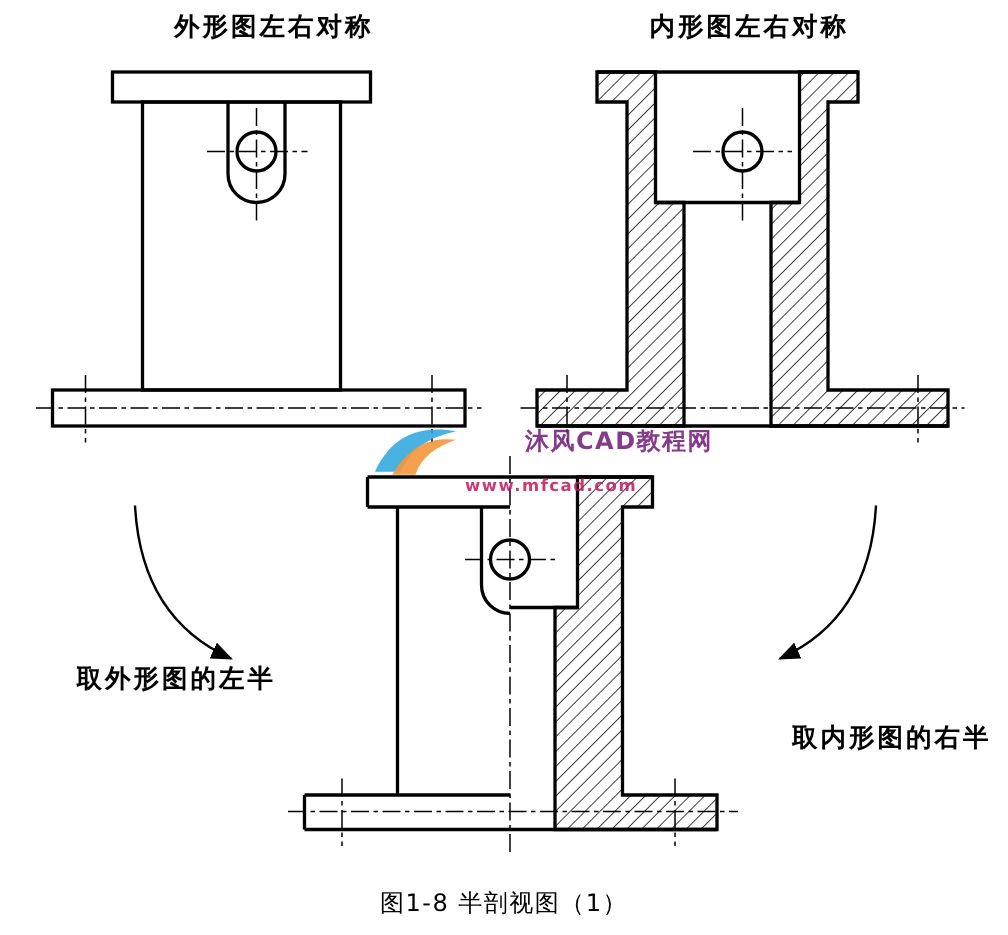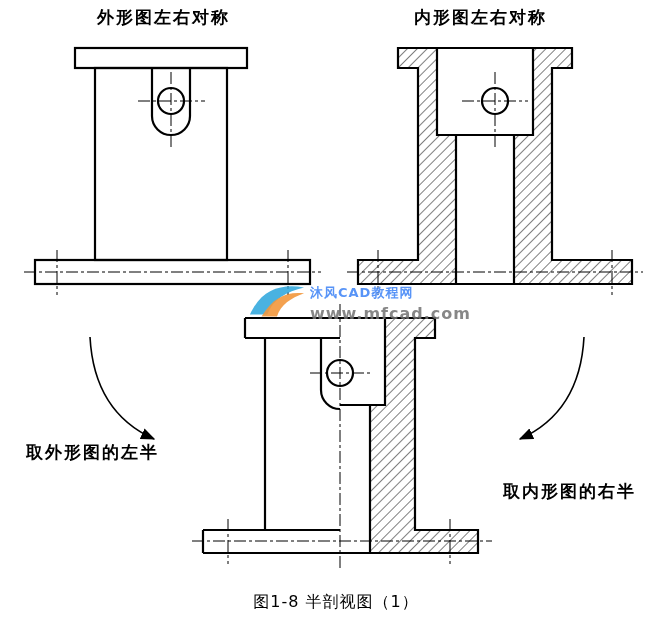--- a/index.html
+++ b/index.html
@@ -11,21 +11,21 @@
     font-family: "DejaVu Sans", "Liberation Sans", sans-serif;
     overflow: hidden;
   }
   .drawing { position: absolute; left: 0; top: 0; }
   .label {
     position: absolute;
     color: #000;
     font-weight: bold;
     font-size: 17px;
     letter-spacing: 2px;
-    text-align: left;
+    text-align: right;
     white-space: nowrap;
   }
   .label-tl { left: 97px;  top: 6px;   width: 152px; }
   .label-tr { left: 414px; top: 6px;   width: 152px; }
   .label-bl { left: 26px;  top: 441px; width: 158px; }
   .label-br { left: 503px; top: 441px; width: 158px; margin-top: 39px; }
   .caption {
     position: absolute;
     left: 211px; top: 592px; width: 250px;
     text-align: center;
@@ -34,25 +34,26 @@
   }
   .watermark {
     position: absolute;
     left: 248px; top: 281px;
     display: flex; align-items: flex-start; gap: 4px;
     opacity: 0.85;
     pointer-events: none;
   }
   .wm-text { display: flex; flex-direction: column; margin-top: 3px; }
   .wm-name {
-    color: #3b82f6; font-size: 13px; font-weight: bold; letter-spacing: 1px;
+    color: #701a75; font-size: 16px; font-weight: bold; letter-spacing: 1px;
     text-shadow: 0 0 2px #ffffff;
     white-space: nowrap;
+    margin-left: 40px;
   }
-  .wm-url { color: #737373; font-size: 16px; font-weight: bold; margin-top: 2px; letter-spacing: 1px; }
+  .wm-url { color: #be185d; font-size: 11px; font-weight: bold; margin-top: 12px; letter-spacing: 1px; }
 </style>
 </head>
 <body>
 
 <div class="canvas">
 
   <svg class="drawing" width="672" height="623" viewBox="0 0 672 623" xmlns="http://www.w3.org/2000/svg">
     <defs>
       <pattern id="hatch" patternUnits="userSpaceOnUse" width="7" height="7" patternTransform="rotate(45)">
         <line x1="0" y1="0" x2="0" y2="7" stroke="#000" stroke-width="1"></line>

